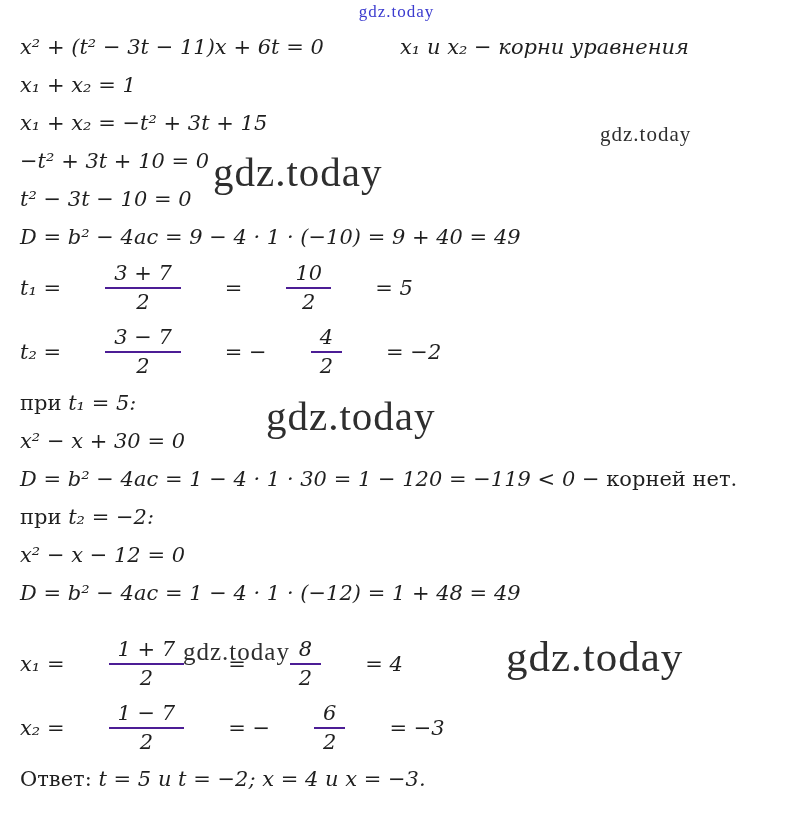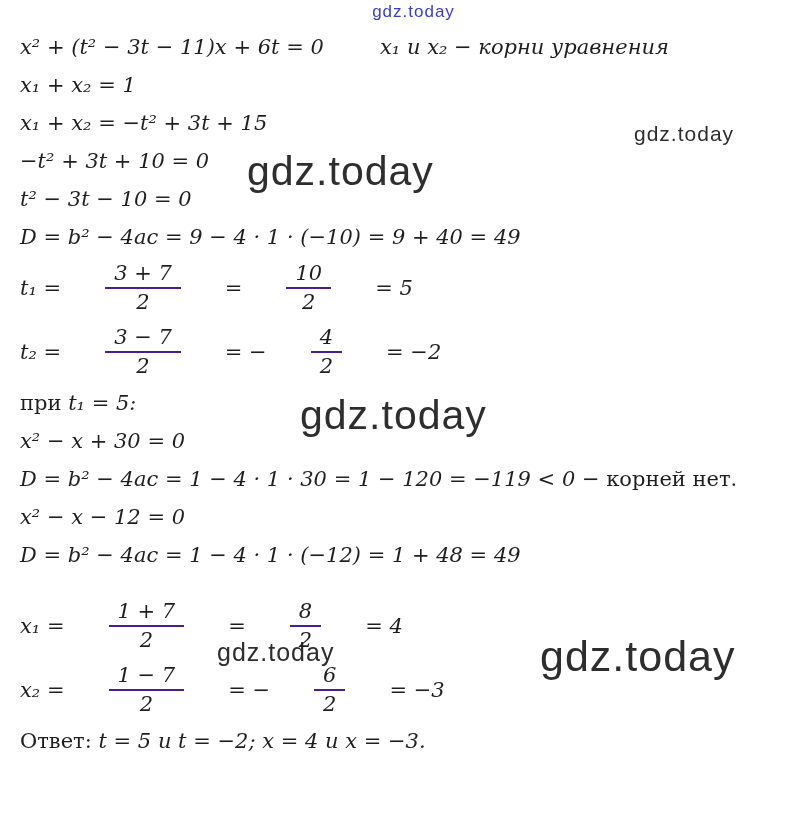--- a/index.html
+++ b/index.html
@@ -21,21 +21,21 @@
   .math-line {
     position: relative;
     height: 38px;
     line-height: 38px;
     font-size: 21px;
     font-style: italic;
     white-space: nowrap;
   }
   .math-line .right-part {
     position: absolute;
-    left: 360px;
+    left: 380px;
     top: 0;
   }
   .upright { font-style: normal; }
   .frac-line {
     height: 64px;
     display: flex;
     align-items: center;
     font-size: 21px;
     font-style: italic;
     white-space: nowrap;
@@ -47,26 +47,25 @@
     flex-direction: column;
     align-items: center;
     line-height: 1.2;
     margin-right: 8px;
     font-style: italic;
   }
   .frac .num { padding: 0 9px 1px 9px; border-bottom: 2px solid #4c1d95; }
   .frac .den { padding-top: 1px; }
   .wm {
     position: absolute;
-    font-family: Liberation Sans, sans-serif;
+    font-family: Liberation Serif, serif;
     font-weight: 300;
     color: #2e2e2e;
     letter-spacing: 1px;
     white-space: nowrap;
-    padding-left: 34px;
   }
   .wm-top {
     left: 0; right: 0; top: 2px;
     text-align: center;
     font-size: 17px;
     color: #3b3bcf;
     letter-spacing: 1px;
   }
   .wm-mid-right { left: 600px; top: 122px; font-size: 21px; }
   .wm-big-1 { left: 213px; top: 148px; font-size: 41px; }
@@ -130,20 +129,23 @@
     <div class="math-line">
       <span class="upright">при</span>&nbsp;<span>t₁ = 5:</span>
     </div>
 
     <div class="math-line">x² − x + 30 = 0</div>
 
     <div class="math-line">
       <span>D = b² − 4ac = 1 − 4 · 1 · 30 = 1 − 120 = −119 &lt; 0 −</span>&nbsp;<span class="upright">корней нет.</span>
     </div>
 
+    <div class="math-line">
+      <span class="upright">при</span>&nbsp;<span>t₂ = −2:</span>
+    </div>
 
     <div class="math-line">x² − x − 12 = 0</div>
     <div class="math-line">D = b² − 4ac = 1 − 4 · 1 · (−12) = 1 + 48 = 49</div>
 
     <div class="frac-line" style="margin-top:20px">
       <span>x₁ =</span>
       <span class="frac">
         <span class="num">1 + 7</span>
         <span class="den">2</span>
       </span>

